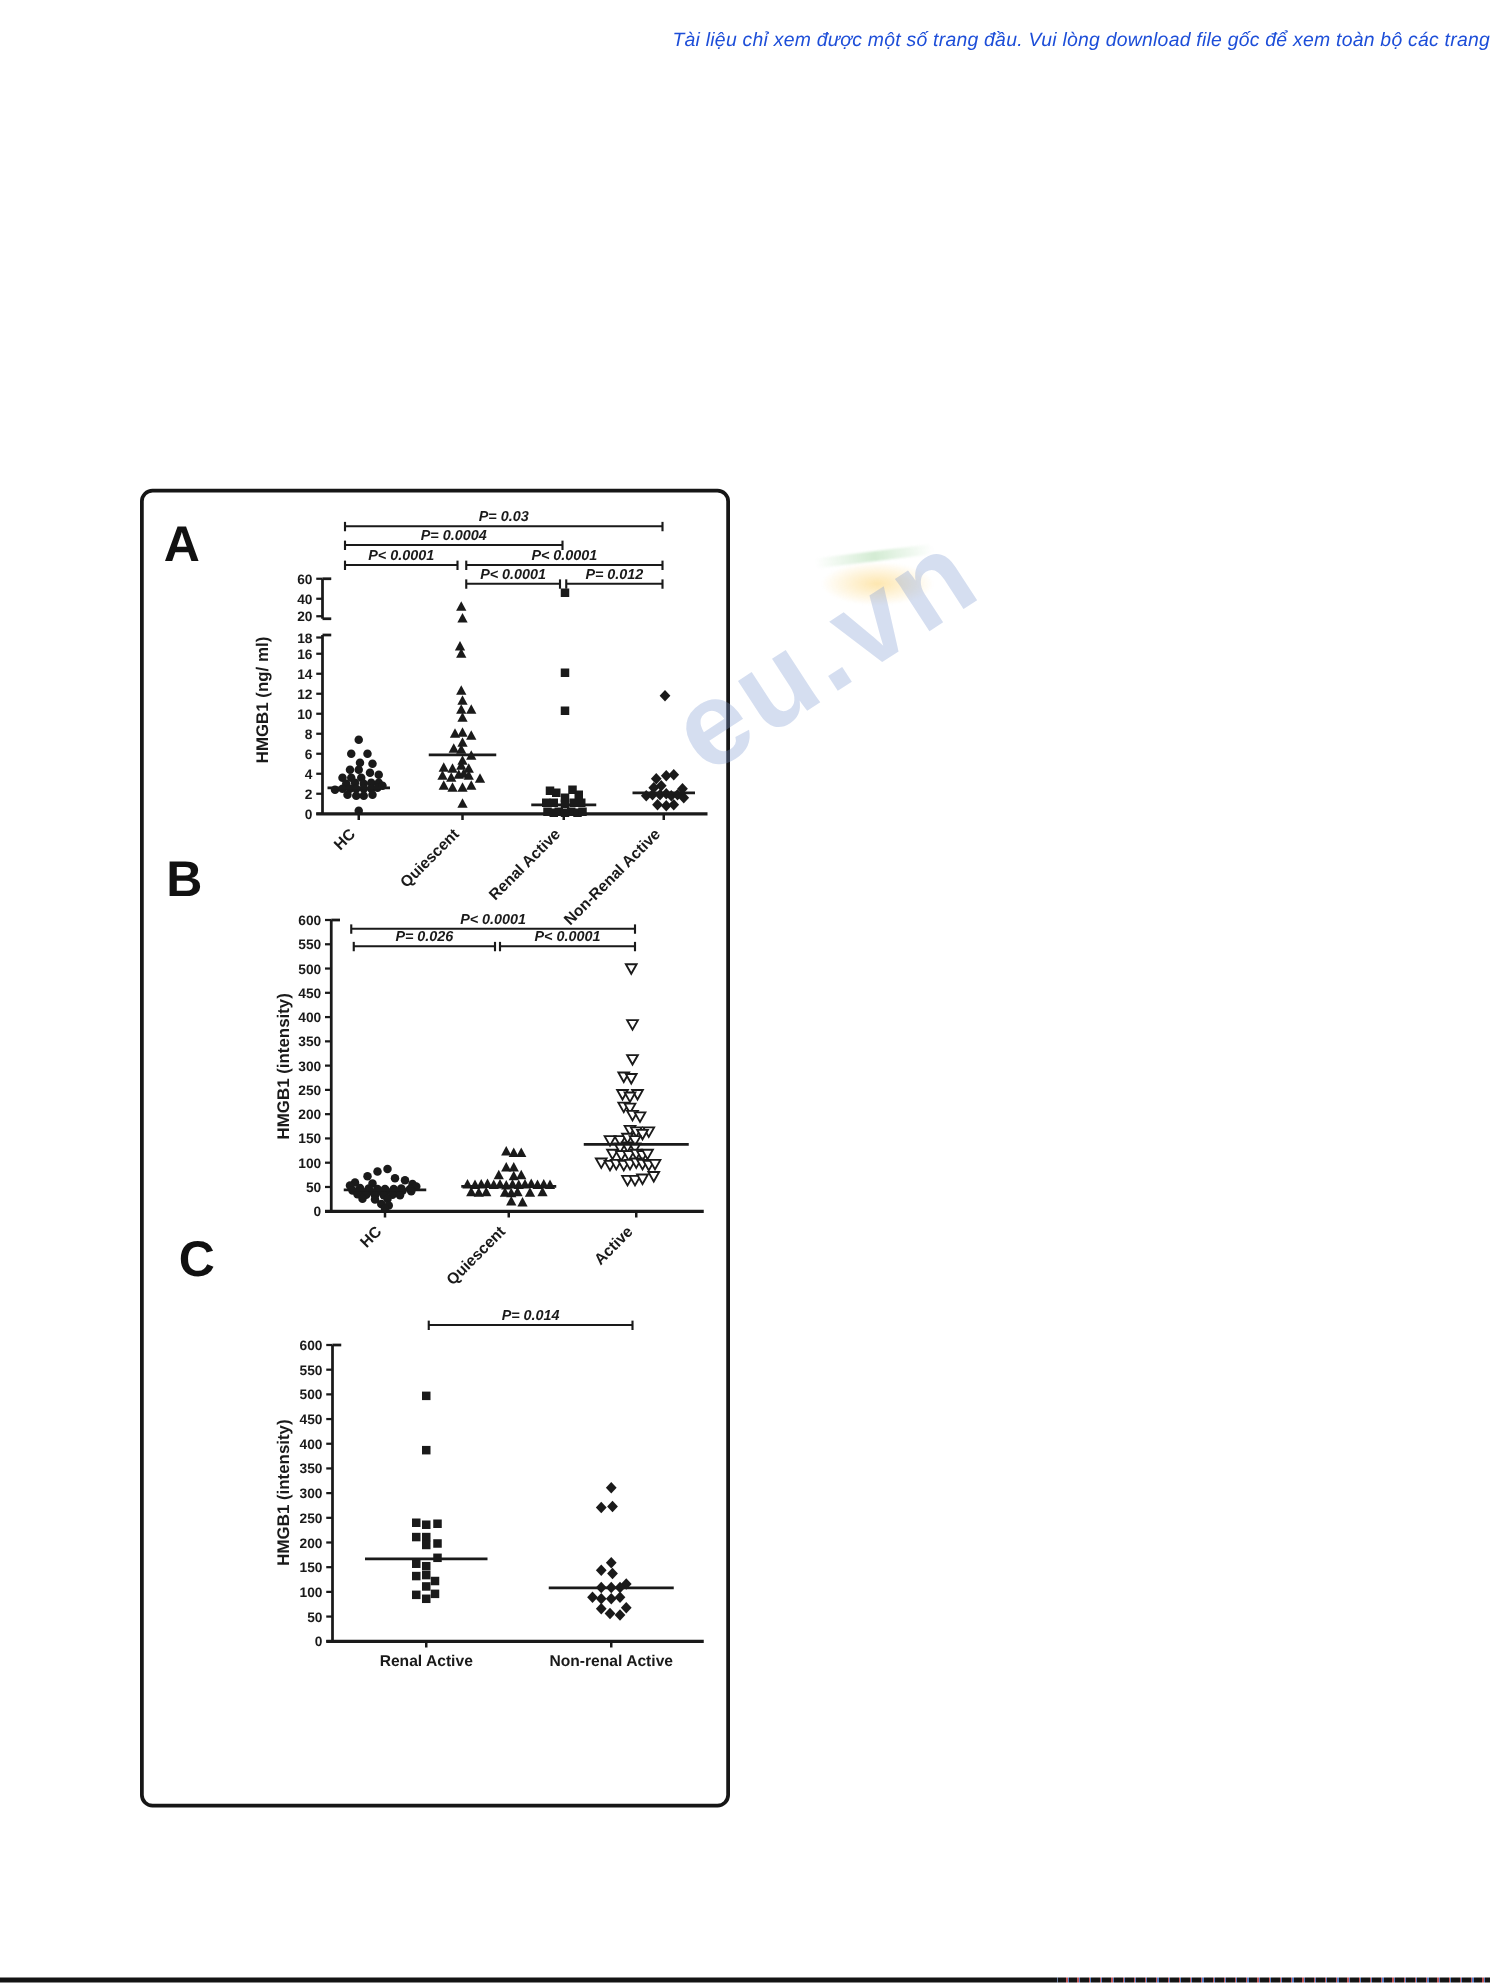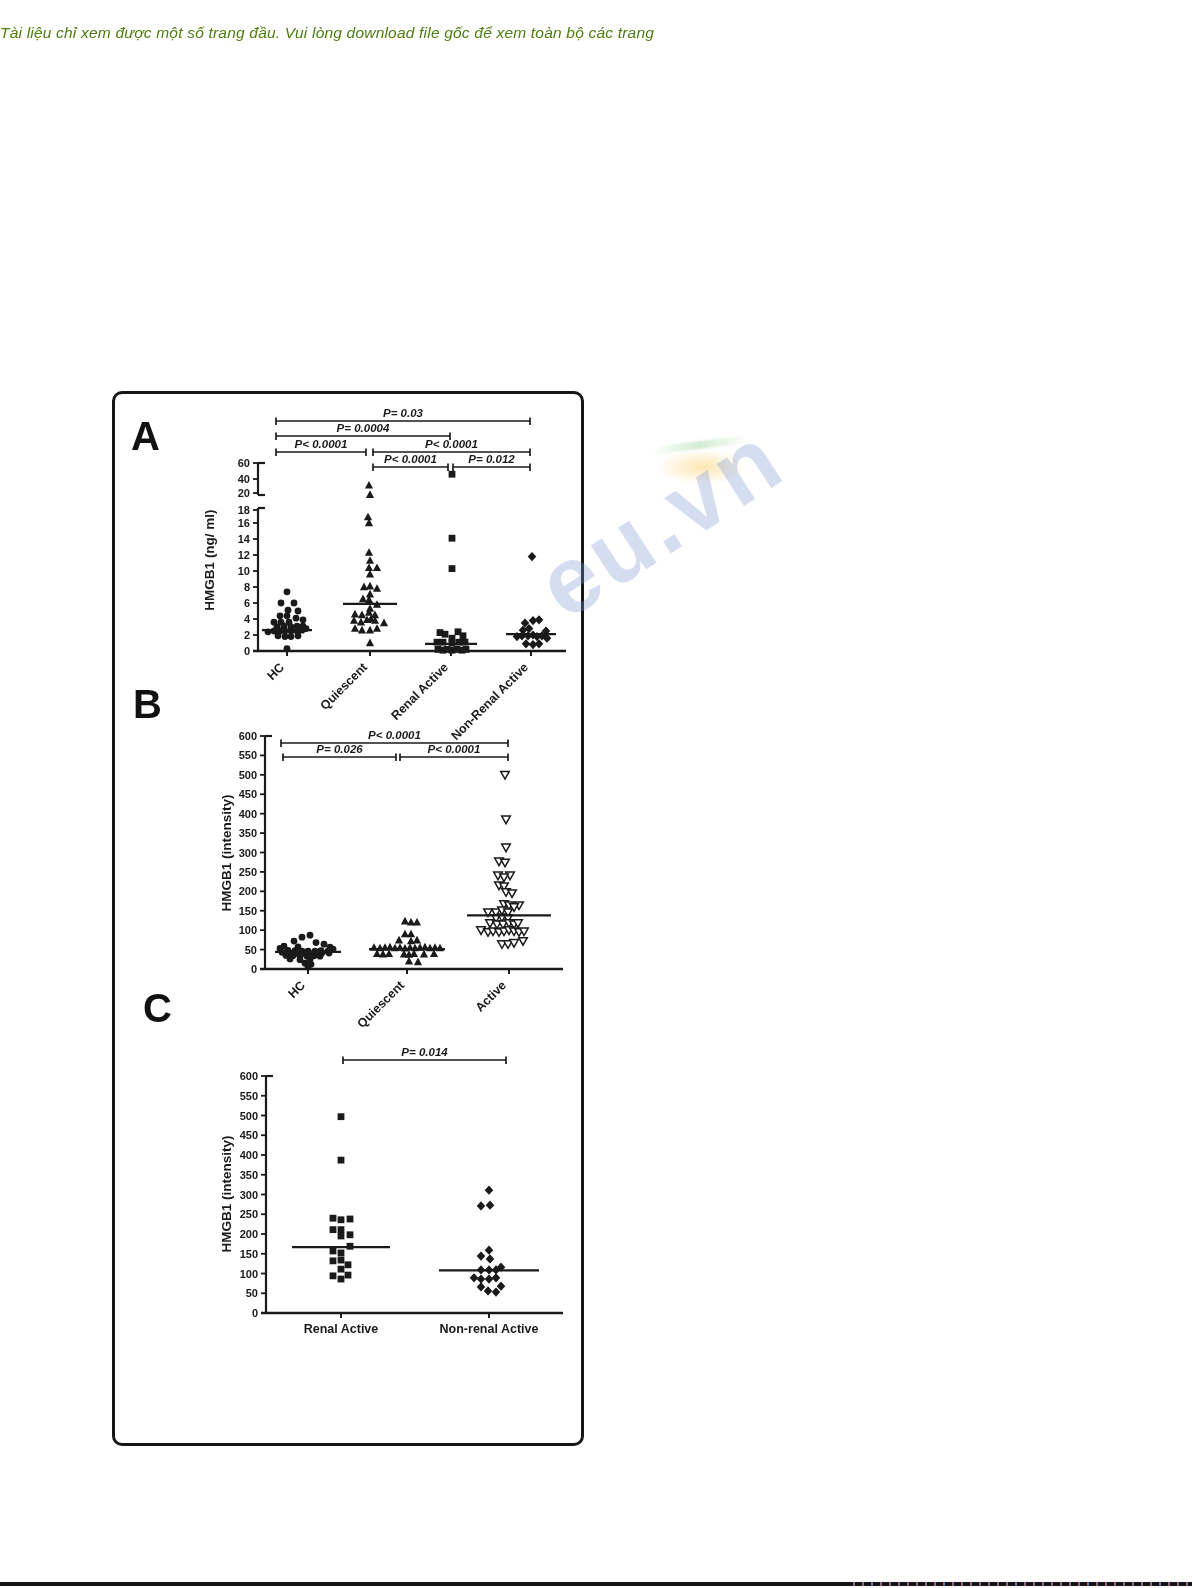--- a/index.html
+++ b/index.html
@@ -1,22 +1,22 @@
 <!DOCTYPE html>
 <html><head>
 <meta charset="utf-8">
 <style>
   html,body{margin:0;padding:0;}
   body{
     width:1192px;height:1588px;position:relative;background:#ffffff;
     font-family:"Liberation Sans", sans-serif;overflow:hidden;
   }
   .top-notice{
-    position:absolute;left:0;top:24px;width:100%;text-align:left;
-    font-style:italic;font-size:15.5px;color:#4d7c0f;letter-spacing:.2px;
+    position:absolute;left:0;top:24px;width:100%;text-align:right;
+    font-style:italic;font-size:15.5px;color:#1d4ed8;letter-spacing:.2px;
   }
   .figure-box{
     position:absolute;left:112px;top:391px;width:466px;height:1049px;
     border:3px solid #161616;border-radius:10px;background:#fff;
   }
   #figure-svg{position:absolute;left:0;top:0;overflow:visible;}
   .panel-letter{
     position:absolute;font-weight:bold;font-size:40px;color:#111;
     font-family:"Liberation Sans", sans-serif;
   }

